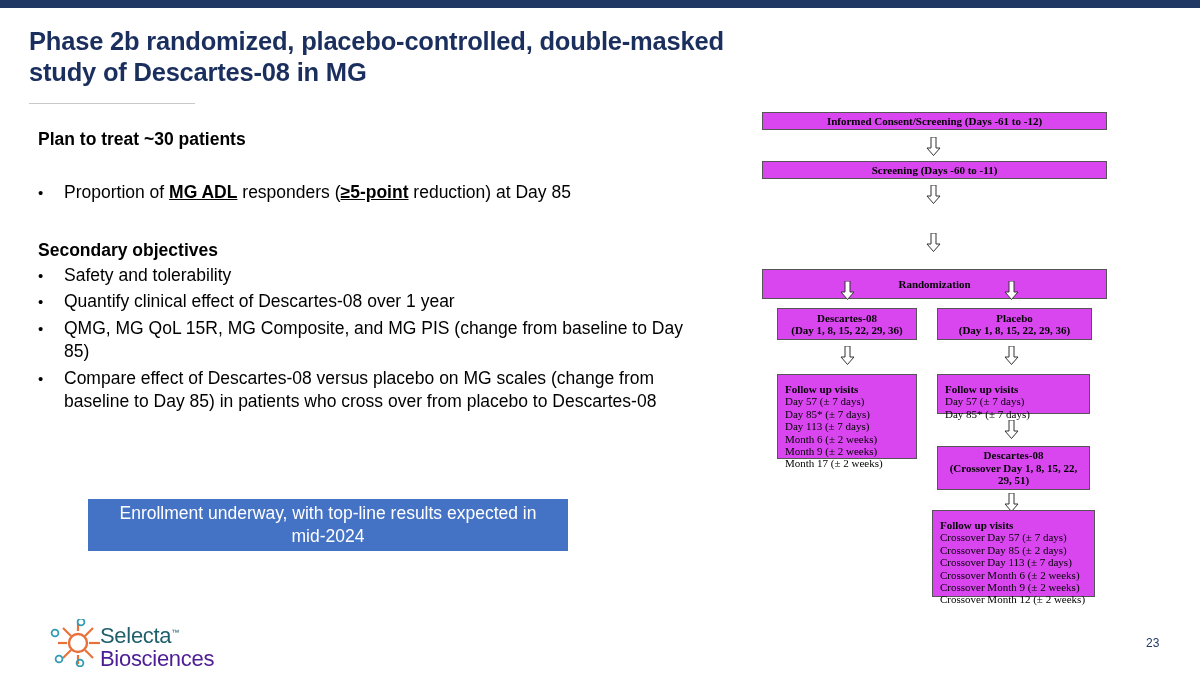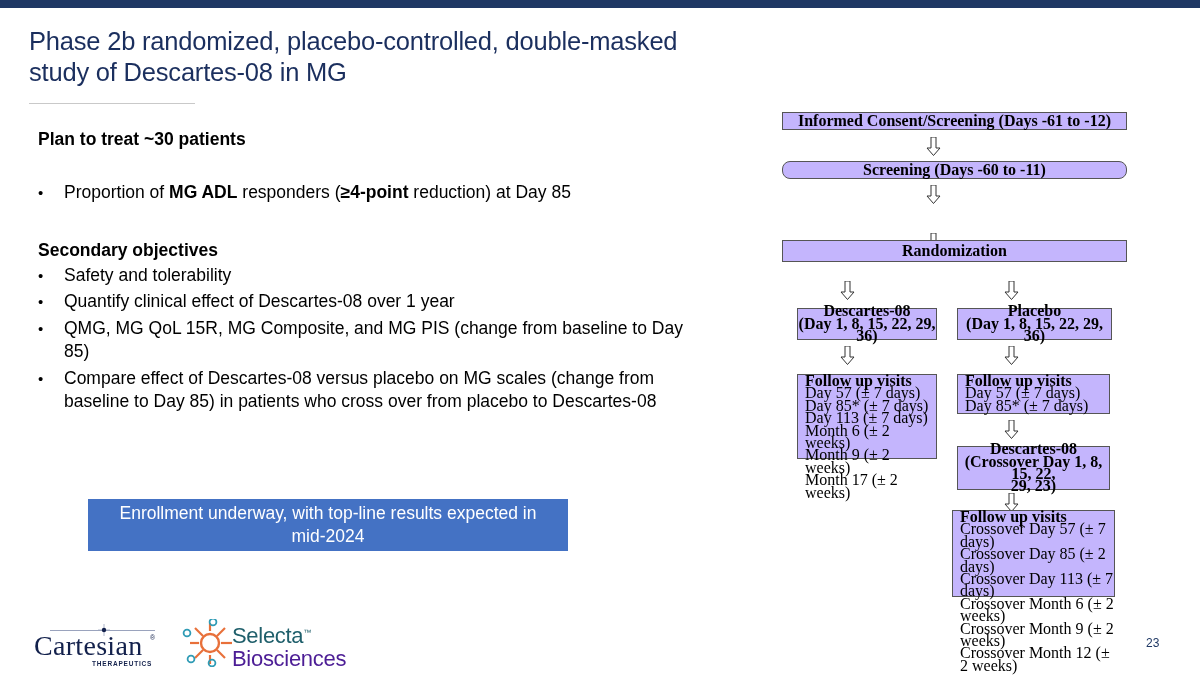--- a/index.html
+++ b/index.html
@@ -25,21 +25,21 @@
     background: #1F3864;
   }
 
   
   .slide-title {
     position: absolute;
     left: 29px;
     top: 26px;
     width: 700px;
     font-size: 25.5px;
-    font-weight: normal;
+    font-weight: bold;
     line-height: 31px;
     color: #1B2F5E;
     letter-spacing: -0.2px;
   }
   .title-rule {
     position: absolute;
     left: 29px;
     top: 103px;
     width: 166px;
     height: 1px;
@@ -69,21 +69,21 @@
     margin-top: 3px;
   }
   .bullet-dot {
     width: 26px;
     flex: 0 0 26px;
     text-align: left;
     font-size: 15px;
     line-height: 23.5px;
   }
   .bullet-text { flex: 1 1 auto; }
-  .bullet-text b { font-weight: bold; }
+  .bullet-text b { font-weight: bold; text-decoration: underline; }
 
   
   .callout {
     position: absolute;
     left: 88px;
     top: 499px;
     width: 480px;
     height: 52px;
     background: #4472C4;
     color: #ffffff;
@@ -103,35 +103,34 @@
     left: 760px;
     top: 112px;
     width: 348px;
     height: 500px;
     font-family: "Liberation Serif", serif;
   }
   .fbox {
     position: absolute;
     box-sizing: border-box;
     border: 1.4px solid #555;
-    background: #c4b5fd;
-    font-size: 16px;
+    background: #d946ef;
+    font-size: 11px;
     line-height: 12.4px;
     color: #000;
-    margin-left: 20px;
   }
   .fbox.center {
     display: flex;
     align-items: center;
     justify-content: center;
     text-align: center;
     font-weight: bold;
   }
   .fbox.listbox {
-    padding: 0 0 3px 7px;
+    padding: 8px 0 3px 7px;
     text-align: left;
   }
   .fbox.listbox .lb-head { font-weight: bold; }
   .arrow {
     position: absolute;
     width: 15px;
     height: 19px;
   }
 
   
@@ -235,21 +234,21 @@
 
 <div class="left-body">
 
   <div class="head-line">Plan to treat ~30 patients</div>
 
   <div class="gap-lg"></div>
 
 
   <div class="bullet-row">
     <span class="bullet-dot">•</span>
-    <span class="bullet-text"><span>Proportion of </span><b>MG ADL</b><span> responders (</span><b>≥4-point</b><span> reduction) at Day 85</span></span>
+    <span class="bullet-text"><span>Proportion of </span><b>MG ADL</b><span> responders (</span><b>≥5-point</b><span> reduction) at Day 85</span></span>
   </div>
 
   <div class="gap-lg"></div>
   <div class="gap-sm"></div>
 
   <div class="head-line">Secondary objectives</div>
 
   <div class="bullet-row">
     <span class="bullet-dot">•</span>
     <span class="bullet-text">Safety and tolerability</span>
@@ -276,34 +275,34 @@
 <div class="flow">
 
   <div class="fbox center" style="left:2px; top:0px; width:345px; height:18px;">
     <span>Informed Consent/Screening (Days -61 to -12)</span>
   </div>
 
   <svg class="arrow" style="left:166px; top:25px;" viewBox="0 0 15 19">
     <polygon points="5,0 10,0 10,11 14,11 7.5,18.5 1,11 5,11" fill="#ffffff" stroke="#333" stroke-width="1"></polygon>
   </svg>
 
-  <div class="fbox center" style="left:2px; top:49px; width:345px; height:18px;border-radius:8px;">
+  <div class="fbox center" style="left:2px; top:49px; width:345px; height:18px;">
     <span>Screening (Days -60 to -11)</span>
   </div>
 
   <svg class="arrow" style="left:166px; top:73px;" viewBox="0 0 15 19">
     <polygon points="5,0 10,0 10,11 14,11 7.5,18.5 1,11 5,11" fill="#ffffff" stroke="#333" stroke-width="1"></polygon>
   </svg>
 
 
   <svg class="arrow" style="left:166px; top:121px;" viewBox="0 0 15 19">
     <polygon points="5,0 10,0 10,11 14,11 7.5,18.5 1,11 5,11" fill="#ffffff" stroke="#333" stroke-width="1"></polygon>
   </svg>
 
-  <div class="fbox center" style="left:2px; top:128px; width:345px; height:22px;">
+  <div class="fbox center" style="left:2px; top:157px; width:345px; height:30px;">
     <span>Randomization</span>
   </div>
 
   <svg class="arrow" style="left:80px; top:169px;" viewBox="0 0 15 19">
     <polygon points="5,0 10,0 10,11 14,11 7.5,18.5 1,11 5,11" fill="#ffffff" stroke="#333" stroke-width="1"></polygon>
   </svg>
   <svg class="arrow" style="left:244px; top:169px;" viewBox="0 0 15 19">
     <polygon points="5,0 10,0 10,11 14,11 7.5,18.5 1,11 5,11" fill="#ffffff" stroke="#333" stroke-width="1"></polygon>
   </svg>
 
@@ -339,52 +338,41 @@
     <div>Day 85* (± 7 days)</div>
   </div>
 
   <svg class="arrow" style="left:244px; top:308px;" viewBox="0 0 15 19">
     <polygon points="5,0 10,0 10,11 14,11 7.5,18.5 1,11 5,11" fill="#ffffff" stroke="#333" stroke-width="1"></polygon>
   </svg>
 
   <div class="fbox center" style="left:177px; top:334px; width:153px; height:44px; flex-direction:column;">
     <span>Descartes-08</span>
     <span>(Crossover Day 1, 8, 15, 22,</span>
-    <span>29, 23)</span>
+    <span>29, 51)</span>
   </div>
 
   <svg class="arrow" style="left:244px; top:381px;" viewBox="0 0 15 19">
     <polygon points="5,0 10,0 10,11 14,11 7.5,18.5 1,11 5,11" fill="#ffffff" stroke="#333" stroke-width="1"></polygon>
   </svg>
 
   <div class="fbox listbox" style="left:172px; top:398px; width:163px; height:87px;">
     <div class="lb-head">Follow up visits</div>
     <div>Crossover Day 57 (± 7 days)</div>
     <div>Crossover Day 85 (± 2 days)</div>
     <div>Crossover Day 113 (± 7 days)</div>
     <div>Crossover Month 6 (± 2 weeks)</div>
     <div>Crossover Month 9 (± 2 weeks)</div>
     <div>Crossover Month 12 (± 2 weeks)</div>
   </div>
 
 </div>
 
 <div class="logos">
 
-  <div class="cartesian">
-    <div class="cart-rule"></div>
-    <svg class="cart-star" viewBox="0 0 12 12">
-      <line x1="6" y1="0" x2="6" y2="12" stroke="#9aa3bd" stroke-width="0.8"></line>
-      <line x1="0" y1="6" x2="12" y2="6" stroke="#9aa3bd" stroke-width="0.8"></line>
-      <circle cx="6" cy="6" r="2.2" fill="#13214C"></circle>
-    </svg>
-    <div class="cart-word">Cartesian</div>
-    <div class="cart-reg">®</div>
-    <div class="cart-sub">THERAPEUTICS</div>
-  </div>
 
   <div class="selecta">
     <svg class="sel-mark" viewBox="0 0 56 48">
       <circle cx="30" cy="24" r="9" fill="none" stroke="#E8703A" stroke-width="2.4"></circle>
       <line x1="30" y1="4" x2="30" y2="12" stroke="#E8703A" stroke-width="2.2"></line>
       <line x1="30" y1="36" x2="30" y2="45" stroke="#E8703A" stroke-width="2.2"></line>
       <line x1="10" y1="24" x2="19" y2="24" stroke="#E8703A" stroke-width="2.2"></line>
       <line x1="41" y1="24" x2="52" y2="24" stroke="#E8703A" stroke-width="2.2"></line>
       <line x1="15" y1="9" x2="23" y2="17" stroke="#E8703A" stroke-width="2.2"></line>
       <line x1="37" y1="31" x2="45" y2="39" stroke="#E8703A" stroke-width="2.2"></line>

